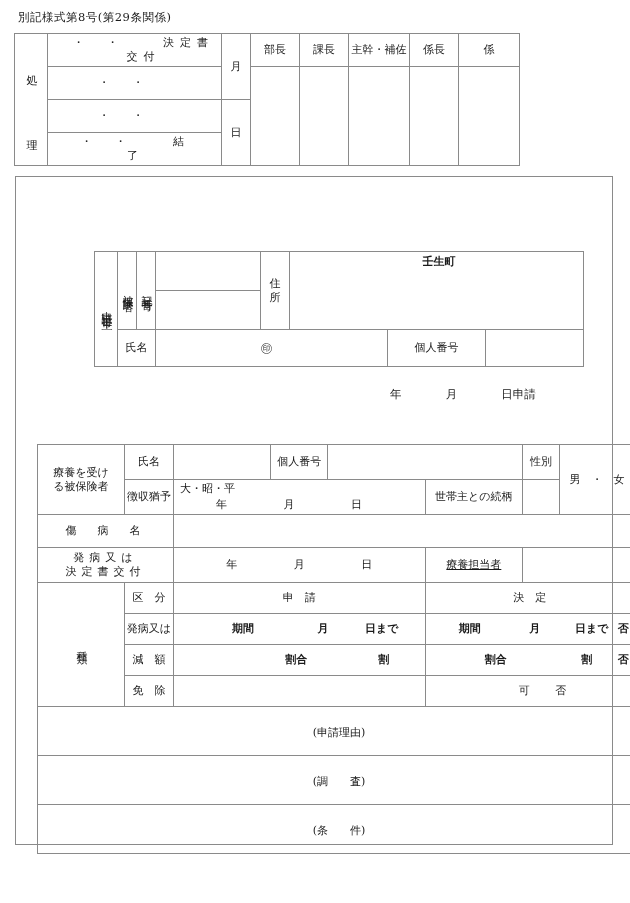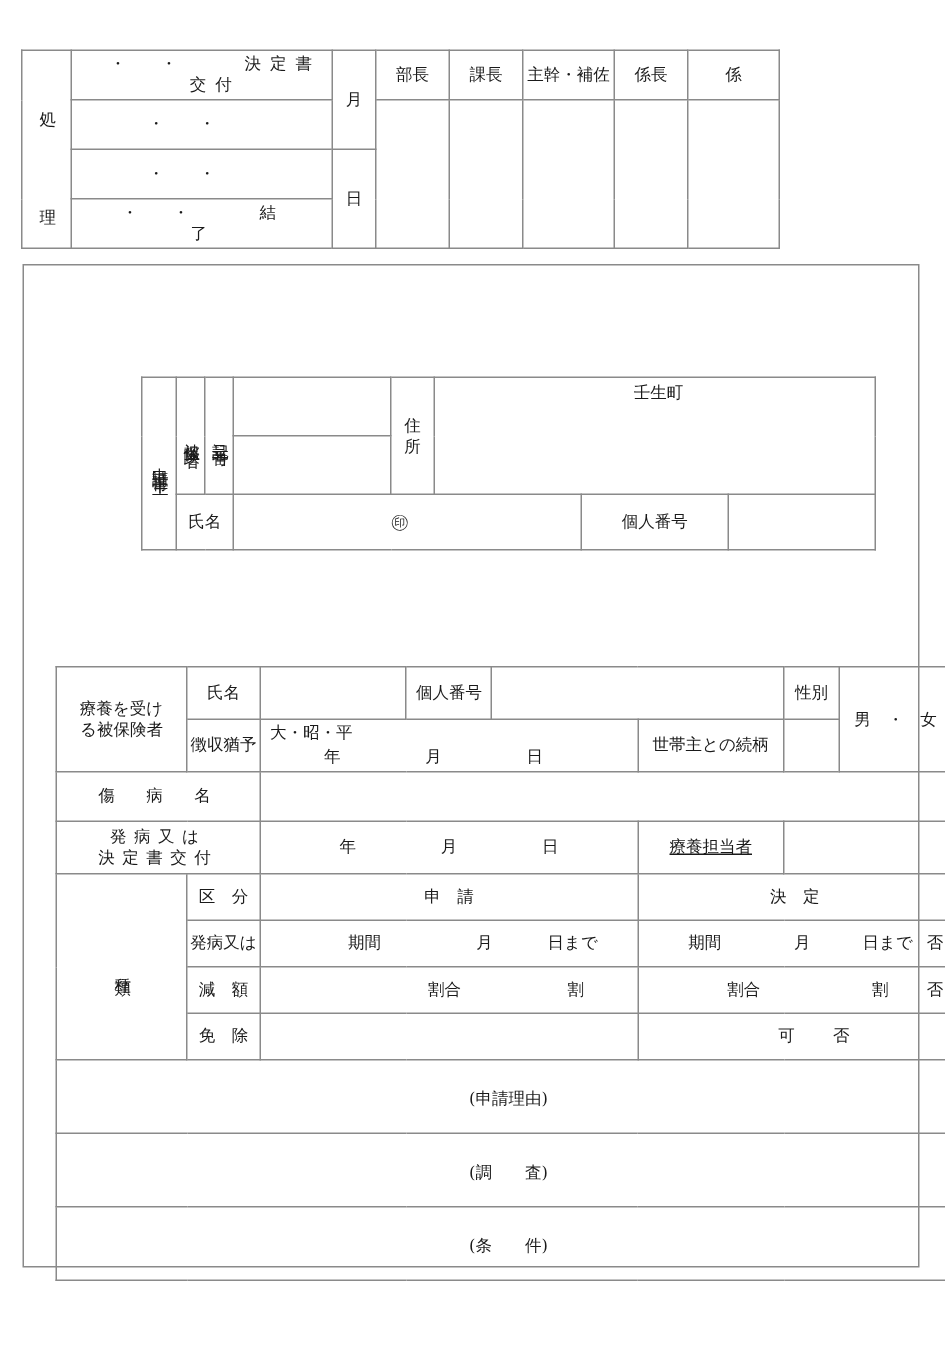--- a/index.html
+++ b/index.html
@@ -39,21 +39,21 @@
     display: inline-block;
   }
   .vstack {
     display: flex;
     flex-direction: column;
     align-items: center;
     justify-content: space-around;
     height: 100%;
   }
   .vstack span { display: block; }
-  .l-left { text-align: left; padding-left: 5px !important; }
+  .l-left { text-align: left; padding-left: 5px !important; font-weight: bold; }
   .l-right { text-align: right; padding-right: 6px !important; }
   .top { vertical-align: top !important; padding-top: 3px !important; }
 
   
   .doc-header {
     position: absolute;
     left: 18px;
     top: 10px;
     font-size: 11.5px;
     letter-spacing: 0.5px;
@@ -188,20 +188,21 @@
     padding: 4px 0 0 6px !important;
     font-size: 11px;
   }
   .sp4 { letter-spacing: 5px; }
 </style>
 </head>
 <body>
 
 <div class="page">
 
+  <div class="doc-header">別記様式第8号(第29条関係)</div>
 
   <div class="proc-wrap">
     <table class="tbl" id="proc-table">
       <tbody>
           <tr>
         <td class="proc-label-cell" rowspan="4">
           <div class="vstack">
             <span class="vtext">処</span>
             <span class="vtext">理</span>
           </div>
@@ -279,20 +280,27 @@
           <td class="name-blank l-right" colspan="3">
             <span class="seal">㊞</span>
           </td>
           <td class="kojin-label">個人番号</td>
           <td class="kojin-blank"></td>
         </tr>
       </tbody>
         </table>
     </div>
 
+    <div class="date-line">
+      <span class="inner">
+        <span class="g">年</span>
+        <span class="g">月</span>
+        <span>日申請</span>
+      </span>
+    </div>
 
 
     <div class="lower-wrap">
       <table class="tbl" id="lower-table">
 
         <tbody>
             <tr>
           <td class="ins-side" rowspan="2">
             <div>療養を受け</div>
             <div>る被保険者</div>

